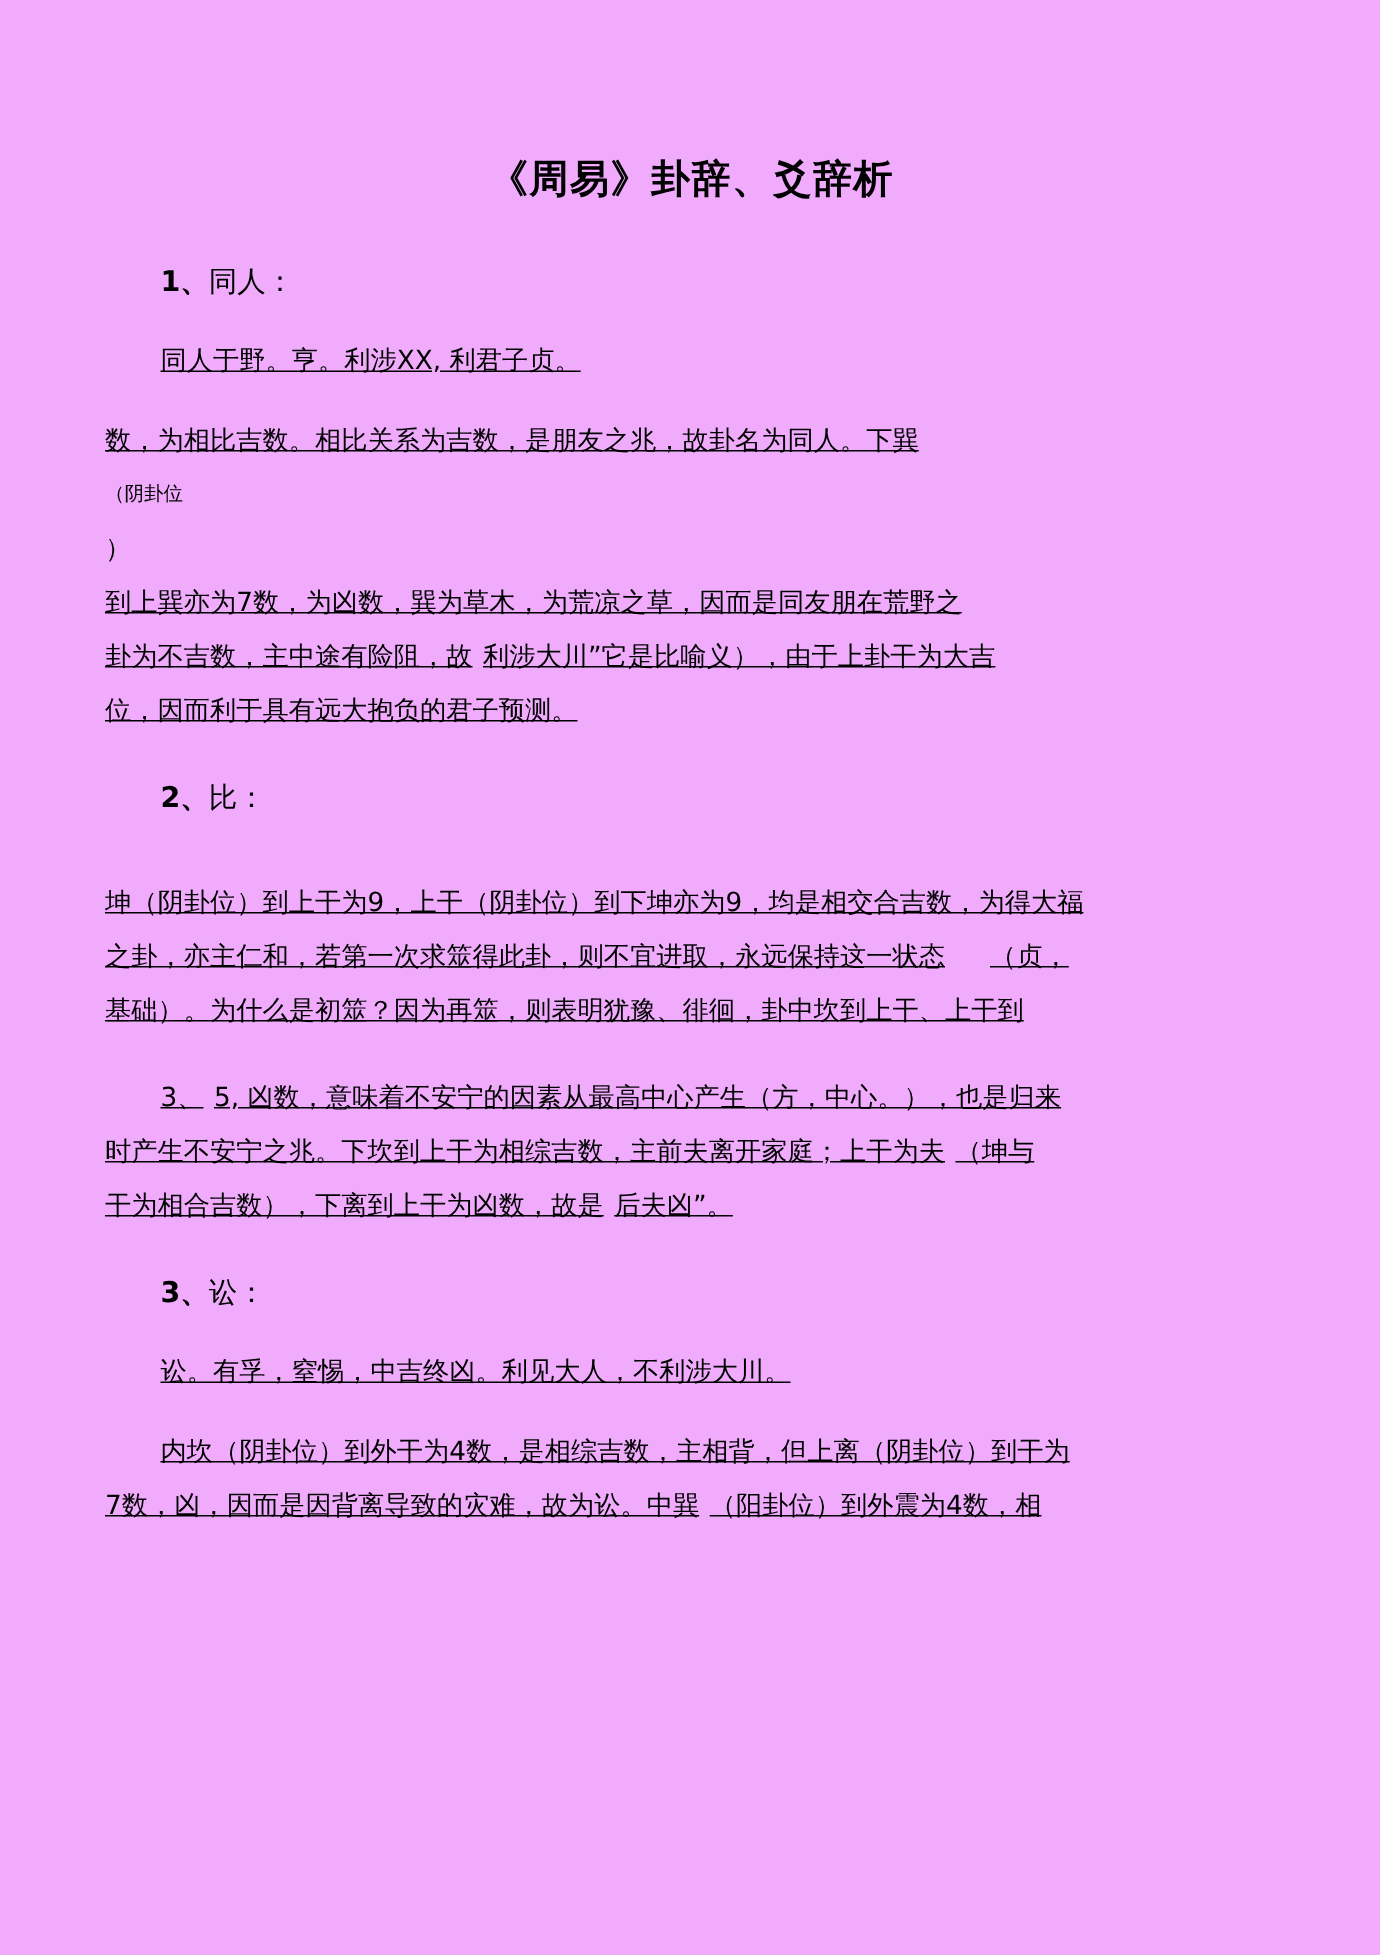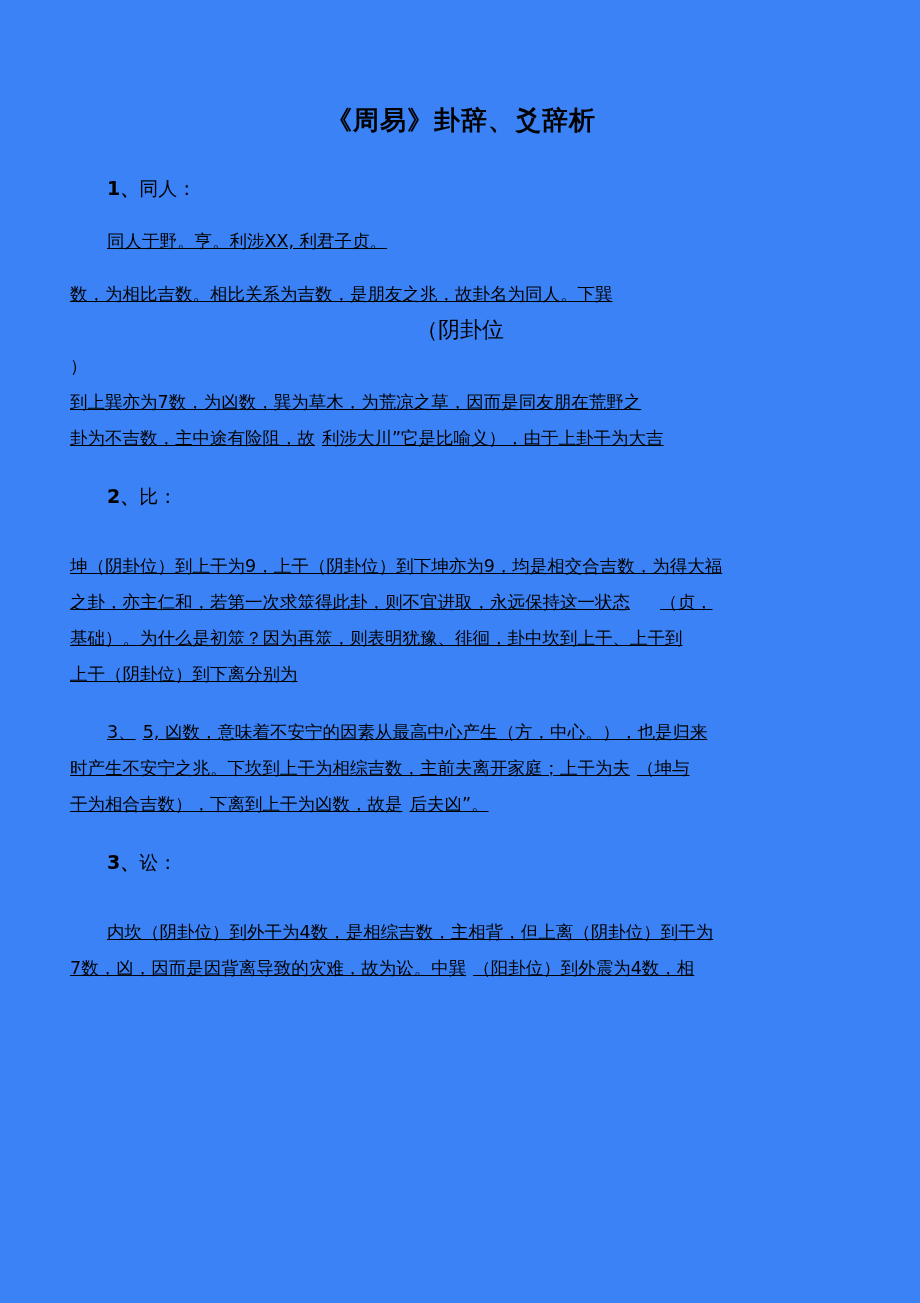--- a/index.html
+++ b/index.html
@@ -5,21 +5,21 @@
 <style>
   html, body {
     margin: 0;
     padding: 0;
     background: #ffffff;
   }
   .page {
     position: relative;
     width: 920px;
     height: 1303px;
-    background: #3b82f6;
+    background: #f0abfc;
     overflow: hidden;
     font-family: "DejaVu Sans", "Liberation Sans", sans-serif;
     color: #000000;
     box-sizing: border-box;
   }
   .content {
     position: absolute;
     left: 70px;
     top: 0;
     width: 782px;
@@ -45,23 +45,23 @@
     text-decoration: underline;
   }
   .para.indent {
     text-indent: 37px;
   }
   .gap-before-title { height: 32px; }
   .sp-sm { height: 17px; }
   .sp-md { height: 22px; }
   .right-frag {
     margin: 0;
-    font-size: 22px;
+    font-size: 13px;
     line-height: 36px;
-    text-align: center;
+    text-align: left;
     padding-right: 2px;
   }
   .left-frag {
     margin: 0;
     font-size: 17.5px;
     line-height: 36px;
     text-align: left;
   }
   .heading-line {
     margin: 0;
@@ -92,47 +92,48 @@
 
     <p class="para indent">同人于野。亨。利涉XX, 利君子贞。</p>
 
     <div class="sp-sm"></div>
 
     <p class="para">数，为相比吉数。相比关系为吉数，是朋友之兆，故卦名为同人。下巽</p>
     <p class="right-frag">（阴卦位</p>
     <p class="left-frag">）</p>
     <p class="para">到上巽亦为7数，为凶数，巽为草木，为荒凉之草，因而是同友朋在荒野之</p>
     <p class="para"><span>卦为不吉数，主中途有险阻，故</span><span class="tiny-gap"></span><span>利涉大川”它是比喻义），由于上卦干为大吉</span></p>
+    <p class="para">位，因而利于具有远大抱负的君子预测。</p>
 
     <div class="sp-md"></div>
 
     <p class="heading-line"><span class="num">2、</span><span>比：</span></p>
 
     <div class="sp-sm"></div>
 
 
     <div class="sp-sm"></div>
 
     <p class="para">坤（阴卦位）到上干为9，上干（阴卦位）到下坤亦为9，均是相交合吉数，为得大福</p>
     <p class="para"><span>之卦，亦主仁和，若第一次求筮得此卦，则不宜进取，永远保持这一状态</span><span class="wide-gap"></span><span>（贞，</span></p>
     <p class="para">基础）。为什么是初筮？因为再筮，则表明犹豫、徘徊，卦中坎到上干、上干到</p>
-    <p class="para">上干（阴卦位）到下离分别为</p>
 
     <div class="sp-md"></div>
 
     <p class="para indent"><span class="num">3、</span><span class="tiny-gap"></span><span>5, 凶数，意味着不安宁的因素从最高中心产生（方，中心。），也是归来</span></p>
     <p class="para"><span>时产生不安宁之兆。下坎到上干为相综吉数，主前夫离开家庭；上干为夫</span><span class="tiny-gap"></span><span>（坤与</span></p>
     <p class="para"><span>干为相合吉数），下离到上干为凶数，故是</span><span class="tiny-gap"></span><span>后夫凶”。</span></p>
 
     <div class="sp-md"></div>
 
     <p class="heading-line"><span class="num">3、</span><span>讼：</span></p>
 
     <div class="sp-sm"></div>
 
+    <p class="para indent">讼。有孚，窒惕，中吉终凶。利见大人，不利涉大川。</p>
 
     <div class="sp-sm"></div>
 
     <p class="para indent">内坎（阴卦位）到外干为4数，是相综吉数，主相背，但上离（阴卦位）到干为</p>
     <p class="para"><span>7数，凶，因而是因背离导致的灾难，故为讼。中巽</span><span class="tiny-gap"></span><span>（阳卦位）到外震为4数，相</span></p>
 
   </div>
 </div>
 
 </body></html>

